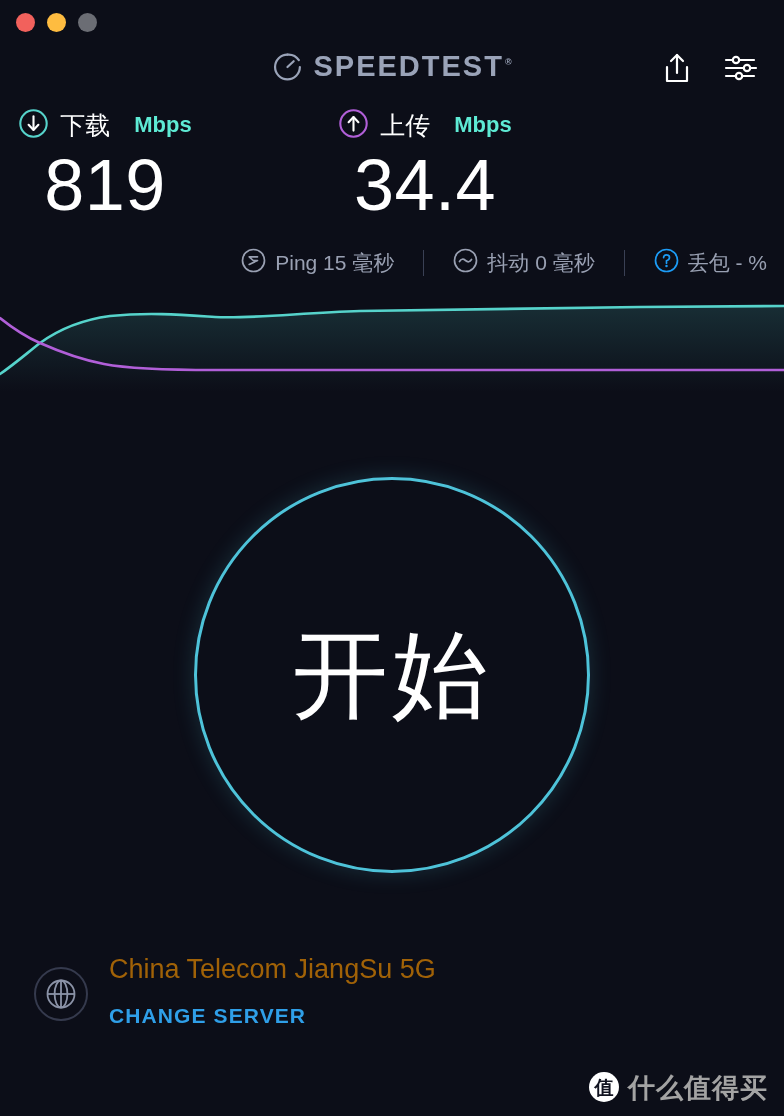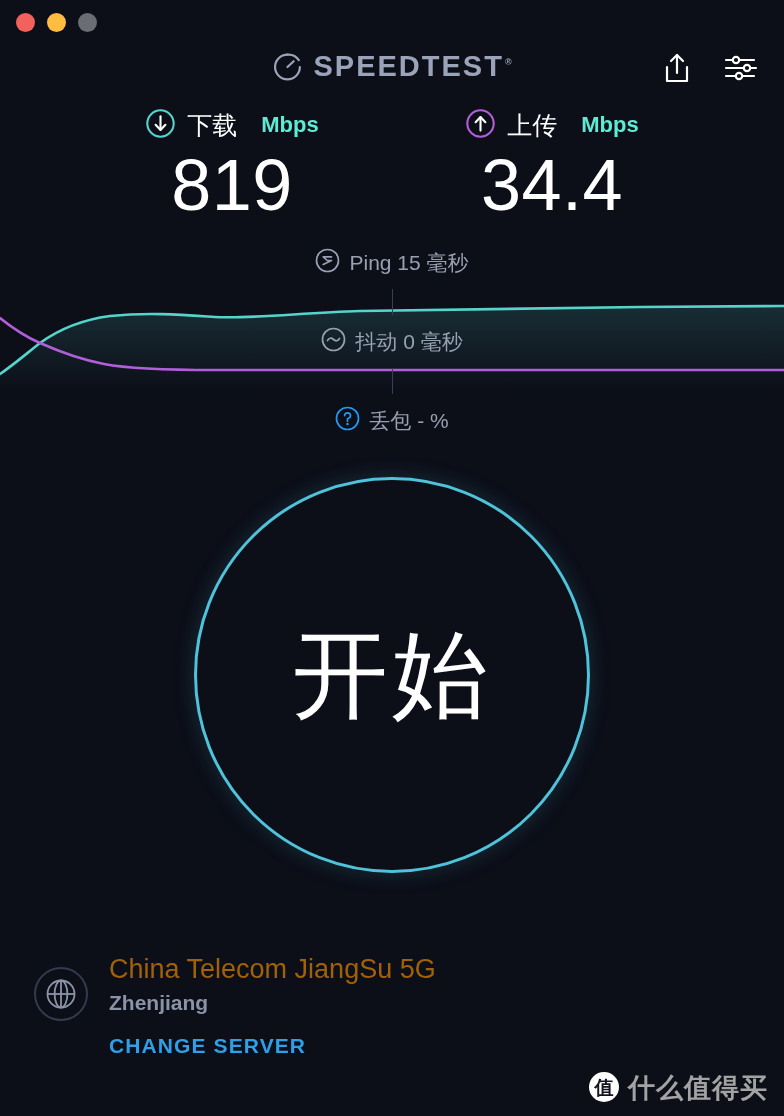--- a/index.html
+++ b/index.html
@@ -89,21 +89,20 @@
 
   
   .results {
     position: absolute;
     top: 108px; left: 0;
     width: 784px;
     z-index: 12;
   }
   .result-row {
     display: flex;
-    justify-content: center;
     gap: 110px;
   }
   .result-block {
     display: flex;
     flex-direction: column;
     align-items: center;
     width: 210px;
   }
   .result-head {
     display: flex;
@@ -133,24 +132,23 @@
     letter-spacing: 0.5px;
   }
 
   
   .metrics {
     position: absolute;
     top: 248px; left: 0;
     width: 784px;
     display: flex;
     align-items: center;
-    justify-content: flex-start;
+    justify-content: flex-end;
     gap: 12px;
     z-index: 12;
-    flex-direction: column;
   }
   .metric {
     display: flex;
     align-items: center;
     gap: 9px;
     padding: 0 17px;
   }
   .metric-text {
     font-size: 21px;
     color: #99a0b2;
@@ -431,21 +429,20 @@
     <svg width="56" height="56" viewBox="0 0 56 56" fill="none">
       <circle cx="28" cy="28" r="26" stroke="#353a4d" stroke-width="2" fill="none"></circle>
       <circle cx="28" cy="28" r="13.5" stroke="#8b93a7" stroke-width="1.8" fill="none"></circle>
       <line x1="28" y1="14.5" x2="28" y2="41.5" stroke="#8b93a7" stroke-width="1.8"></line>
       <line x1="14.5" y1="28" x2="41.5" y2="28" stroke="#8b93a7" stroke-width="1.8"></line>
       <ellipse cx="28" cy="28" rx="6.4" ry="13.5" stroke="#8b93a7" stroke-width="1.8" fill="none"></ellipse>
     </svg>
   </span>
   <div class="server-lines">
     <div class="server-name">China Telecom JiangSu 5G</div>
-    <div class="server-city">Zhenjiang</div>
     <button class="change-server">CHANGE SERVER</button>
   </div>
 </div>
 
 <div class="watermark">
   <span class="wm-badge">值</span>
   <span class="wm-text">什么值得买</span>
 </div>
 
 </body></html>

